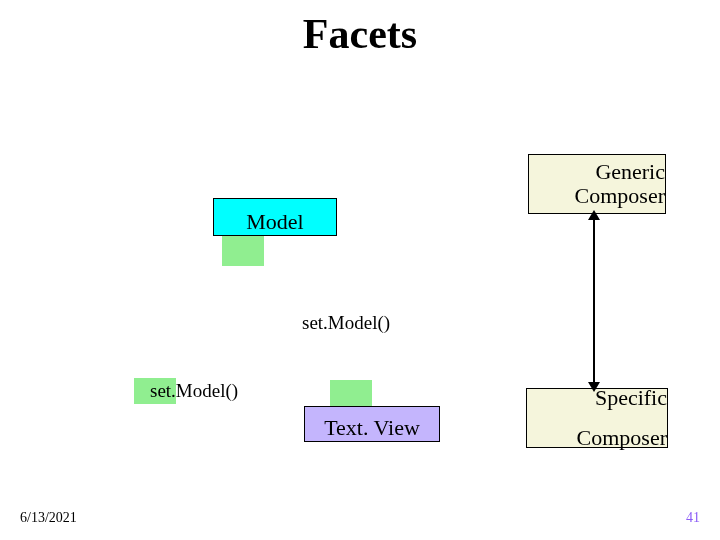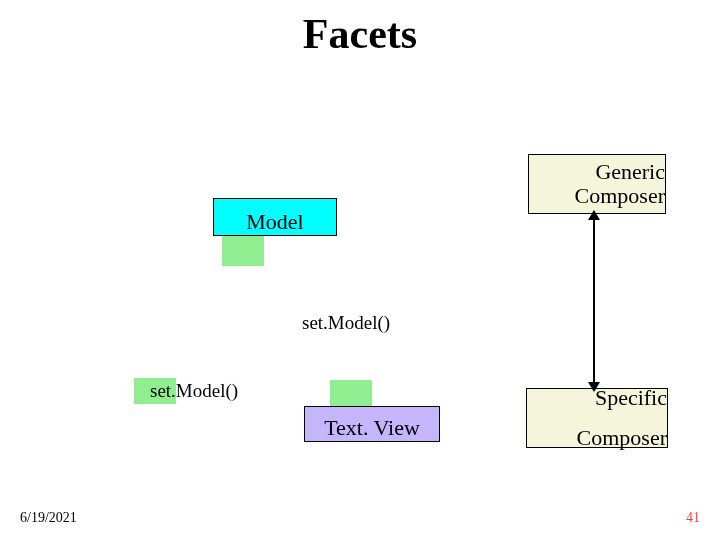--- a/index.html
+++ b/index.html
@@ -1,21 +1,21 @@
 <!DOCTYPE html>
 <html><head>
 <meta charset="utf-8">
 <style>
   * { box-sizing: border-box; margin: 0; padding: 0; }
   html, body { width: 720px; height: 540px; font-family: "Times New Roman", serif; background: #fff; overflow: hidden; }
   .slide { position: relative; width: 720px; height: 540px; }
   .title { position: absolute; width: 100%; text-align: center; top: 10px; font-size: 42px; font-weight: bold; color: #000; }
   .footer-date { position: absolute; left: 20px; bottom: 14px; font-size: 14px; color: #000; }
   .footer-center { position: absolute; width: 100%; text-align: center; bottom: 14px; font-size: 14px; color: #000; }
-  .footer-page { position: absolute; right: 20px; bottom: 14px; font-size: 14px; color: #ef4444; }
+  .footer-page { position: absolute; right: 20px; bottom: 14px; font-size: 14px; color: #8b5cf6; }
 
   .box { position: absolute; border: 1px solid #000; text-align: center; display: flex; align-items: flex-end; justify-content: center; font-size: 22px; }
 
   .model-box    { left: 180px; top: 198px; width: 124px; height: 38px; background: #00ffff; margin-left: 33px; }
   .generic-box  { left: 528px; top: 154px; width: 138px; height: 60px; background: #f5f5dc; flex-direction: column; line-height: 1.1; }
   .controller-box { left: 30px;  top: 404px; width: 140px; height: 34px; background: #ffc0e0; }
   .textview-box { left: 304px; top: 406px; width: 136px; height: 36px; background: #c4b5fd; }
   .specific-box { left: 526px; top: 388px; width: 142px; height: 60px; background: #f5f5dc; flex-direction: column; line-height: 1.1; gap: 16px; }
 
   .green-chip { position: absolute; background: #90ee90; }
@@ -73,16 +73,16 @@
 
   <div class="box specific-box">
     <span>Specific</span>
     <span>Composer</span>
   </div>
 
   <div class="arrow-up"></div>
   <div class="connector"></div>
   <div class="arrow-down"></div>
 
-  <div class="footer-date">6/19/2021</div>
+  <div class="footer-date">6/13/2021</div>
   <div class="footer-page">41</div>
 
 </div>
 
 </body></html>

